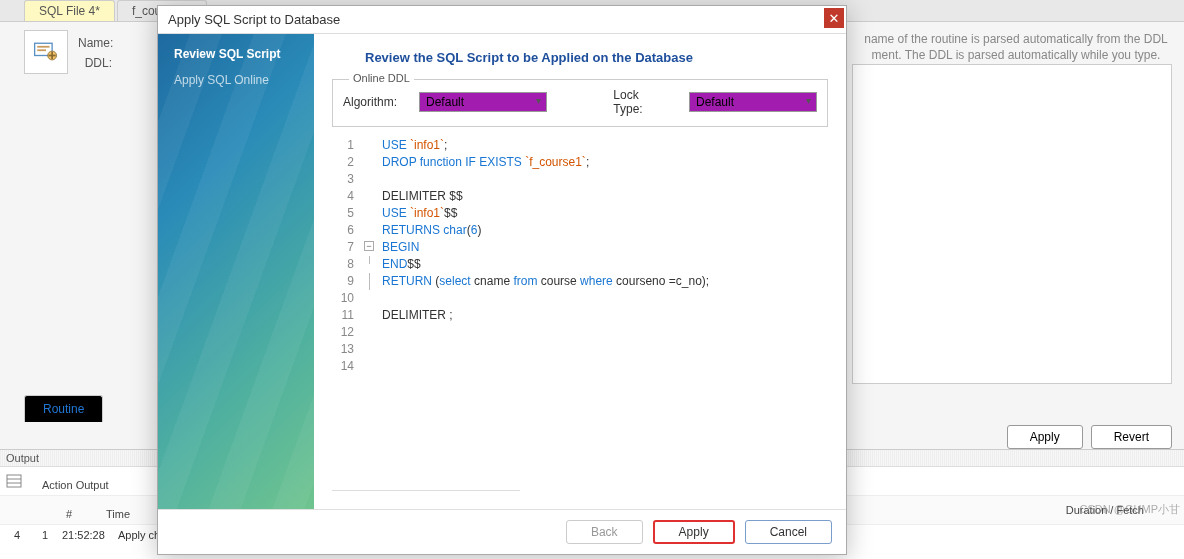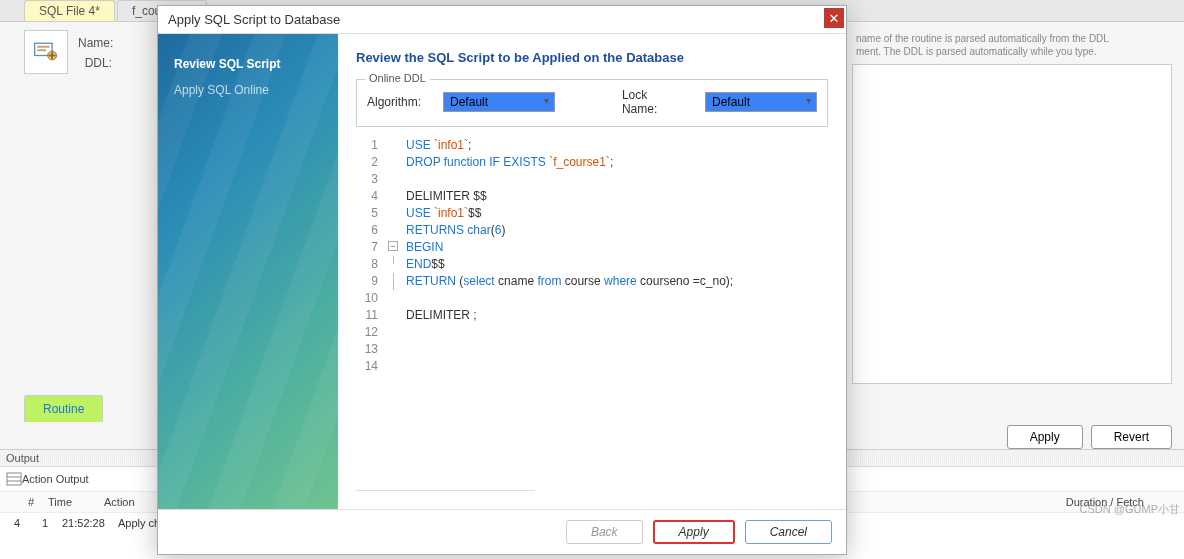--- a/index.html
+++ b/index.html
@@ -9,80 +9,80 @@
     .bg-tabs { display: flex; background: #e8e8e8; border-bottom: 1px solid #ccc; height: 22px; padding-left: 24px; }
     .bg-tab { padding: 3px 14px; background: #fef9c3; border: 1px solid #ccc; border-bottom: none; border-radius: 3px 3px 0 0; margin-right: 2px; color: #555; }
     .bg-tab.inactive { background: #e8e8e8; }
     
     
     .bg-form { position: absolute; left: 24px; top: 30px; right: 8px; }
     .bg-row { display: flex; align-items: center; margin-bottom: 6px; margin-top: 6px; }
     .bg-icon { width: 44px; height: 44px; border: 1px solid #ccc; background: #fff; display: flex; align-items: center; justify-content: center; margin-right: 10px; }
     .bg-icon svg { width: 28px; height: 28px; }
     .bg-label { width: 34px; text-align: right; color: #555; margin-right: 8px; }
-    .bg-help { color: #888; font-size: 10px; line-height: 1.3; }
+    .bg-help { color: #888; font-size: 12px; line-height: 1.3; text-align: center; }
     
     
     .routine-tabs { position: absolute; left: 24px; top: 395px; }
-    .routine-tab { display: inline-block; padding: 6px 18px; color: #2176d5; border: 1px solid #ccc; border-bottom: none; background: #bef264; border-radius: 3px 3px 0 0; }
+    .routine-tab { display: inline-block; padding: 6px 18px; color: #2176d5; border: 1px solid #ccc; border-bottom: none; background: #000000; border-radius: 3px 3px 0 0; }
     
     
     .action-btns { position: absolute; right: 12px; top: 425px; display: flex; gap: 8px; }
     .btn { padding: 4px 22px; border: 1px solid #999; background: #fff; border-radius: 3px; cursor: pointer; font-size: 12px; }
     
     
     .output-section { position: absolute; left: 0; bottom: 0; right: 0; height: 110px; background: #fff; border-top: 1px solid #ccc; }
     .output-title { padding: 2px 6px; font-size: 11px; color: #555; background: repeating-linear-gradient(90deg, #eee, #eee 1px, #f7f7f7 1px, #f7f7f7 2px); border-bottom: 1px solid #ddd; }
     .output-header { display: flex; align-items: center; padding: 4px 6px; font-size: 11px; color: #444; border-bottom: 1px solid #eee; }
-    .output-header .cell { padding: 0 0; }
+    .output-header .cell { padding: 0 20px; margin-top: 8px; }
     .output-row { display: flex; align-items: center; padding: 2px 6px; font-size: 11px; color: #333; }
     .output-row .cell { padding: 0 8px; }
     .out-icon { width: 16px; height: 16px; display: inline-block; }
     .duration-header { position: absolute; right: 40px; font-size: 11px; color: #444; }
     
     
     .dialog { position: absolute; left: 157px; top: 5px; width: 690px; height: 550px; background: #fff; border: 1px solid #aaa; box-shadow: 0 4px 24px rgba(0,0,0,0.25); display: flex; flex-direction: column; }
     .dialog-title { padding: 6px 10px; font-size: 13px; color: #333; border-bottom: 1px solid #ddd; position: relative; }
     .close-btn { position: absolute; right: 2px; top: 2px; width: 20px; height: 20px; background: #c0392b; color: #fff; display: flex; align-items: center; justify-content: center; cursor: pointer; font-size: 13px; }
     .dialog-body { flex: 1; display: flex; overflow: hidden; }
     
     
-    .sidebar { width: 180px; background: linear-gradient(135deg, #1e6aa0 0%, #2a8bb8 30%, #4fb0a0 70%, #6fc48e 100%); color: #fff; padding: 17px 0; position: relative; }
+    .sidebar { width: 156px; background: linear-gradient(135deg, #1e6aa0 0%, #2a8bb8 30%, #4fb0a0 70%, #6fc48e 100%); color: #fff; padding: 7px 0; position: relative; }
     .sidebar::after { content:""; position:absolute; inset:0; background: repeating-linear-gradient(110deg, rgba(255,255,255,0) 0 30px, rgba(255,255,255,0.05) 30px 60px); }
     .side-item { padding: 6px 16px; font-size: 12px; position: relative; z-index: 1; }
     .side-item.active { font-weight: bold; color: #fff; }
     .side-item.dim { color: rgba(255,255,255,0.7); }
     
     
     .main-pane { flex: 1; padding: 16px 18px 10px 18px; display: flex; flex-direction: column; overflow: hidden; }
-    .main-title { color: #1e4f9c; font-weight: bold; font-size: 13px; margin-bottom: 14px; }
+    .main-title { color: #1e4f9c; font-weight: bold; font-size: 13px; margin-bottom: 14px; margin-left: 33px; }
     
     
     .fieldset { border: 1px solid #ccc; padding: 8px 10px 10px 10px; position: relative; margin-bottom: 10px; }
-    .fieldset-legend { position: absolute; top: -8px; left: 8px; background: #fff; padding: 0 4px; font-size: 11px; color: #555; }
+    .fieldset-legend { position: absolute; top: -8px; left: 16px; background: #fff; padding: 0 4px; font-size: 11px; color: #555; }
     .ddl-row { display: flex; align-items: center; gap: 22px; }
     .ddl-label { font-size: 12px; color: #333; }
-    .ddl-select { border: 1px solid #999; padding: 2px 24px 2px 6px; background: #3b82f6; font-size: 12px; width: 112px; position: relative; appearance: none; }
+    .ddl-select { border: 1px solid #999; padding: 2px 24px 2px 6px; background: #a21caf; font-size: 12px; width: 128px; position: relative; appearance: none; }
     .select-wrap { position: relative; display: inline-block; }
     .select-wrap::after { content: "▾"; position: absolute; right: 6px; top: 3px; font-size: 10px; color: #555; pointer-events: none; }
     
     
     .editor { flex: 1; display: flex; font-family: Consolas, monospace; font-size: 12px; overflow: hidden; }
     .gutter { width: 30px; text-align: right; padding-right: 8px; color: #888; user-select: none; }
     .gutter div { height: 17px; line-height: 17px; }
     .code { flex: 1; }
     .code .line { height: 17px; line-height: 17px; white-space: pre; padding-left: 20px; position: relative; }
     .fold-marker { position: absolute; left: 2px; top: 2px; width: 10px; height: 10px; border: 1px solid #aaa; font-size: 9px; line-height: 8px; text-align: center; color: #666; }
     .bracket { position: absolute; left: 7px; top: 0; bottom: 0; width: 1px; background: #bbb; }
     .kw { color: #1976d2; }
     .str { color: #d35400; }
     .num, .paren { color: #1976d2; }
     
     .dialog-buttons { display: flex; justify-content: flex-end; gap: 10px; padding: 10px 14px; border-top: 1px solid #e0e0e0; }
-    .dlg-btn { padding: 4px 24px; border: 1px solid #7a9ecc; background: #fff; border-radius: 3px; cursor: pointer; font-size: 12px; color: #333; font-style: italic; }
+    .dlg-btn { padding: 4px 24px; border: 1px solid #7a9ecc; background: #fff; border-radius: 3px; cursor: pointer; font-size: 12px; color: #333; }
     .dlg-btn.apply { border: 2px solid #e03030; padding: 3px 24px; }
     .dlg-btn.back { color: #999; border-color: #ccc; }
     
     .hr-thin { height: 1px; background: #ddd; margin: 8px 0; width: 38%; }
     
     .watermark { position: absolute; right: 4px; bottom: 42px; font-size: 11px; color: rgba(120,120,120,0.6); }
     .editor-border { border: 1px solid #ccc; position: absolute; right: 12px; top: 64px; width: 320px; height: 320px; background:#fff; }
   </style>
 </head>
 <body>
@@ -176,21 +176,21 @@
       <div class="fieldset">
         <span class="fieldset-legend">Online DDL</span>
         <div class="ddl-row">
           <span class="ddl-label">Algorithm:</span>
           <span class="select-wrap">
             <select class="ddl-select">
               <option>Default</option>
             </select>
           </span>
           <span style="width:24px"></span>
-          <span class="ddl-label">Lock Name:</span>
+          <span class="ddl-label">Lock Type:</span>
           <span class="select-wrap">
             <select class="ddl-select">
               <option>Default</option>
             </select>
           </span>
         </div>
       </div>
 
       <div class="editor">
         <div class="gutter">

